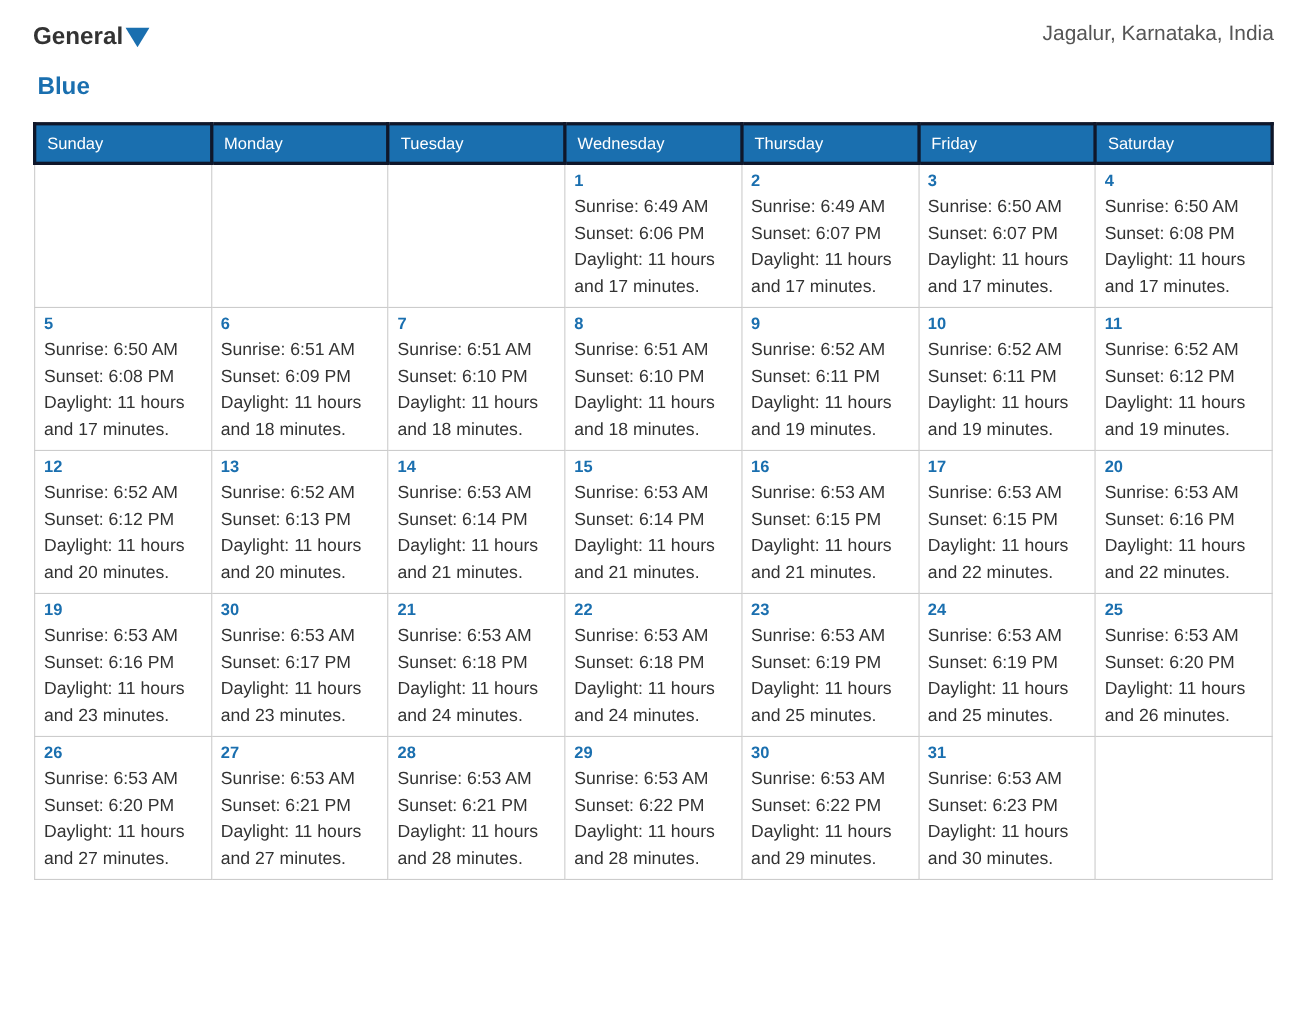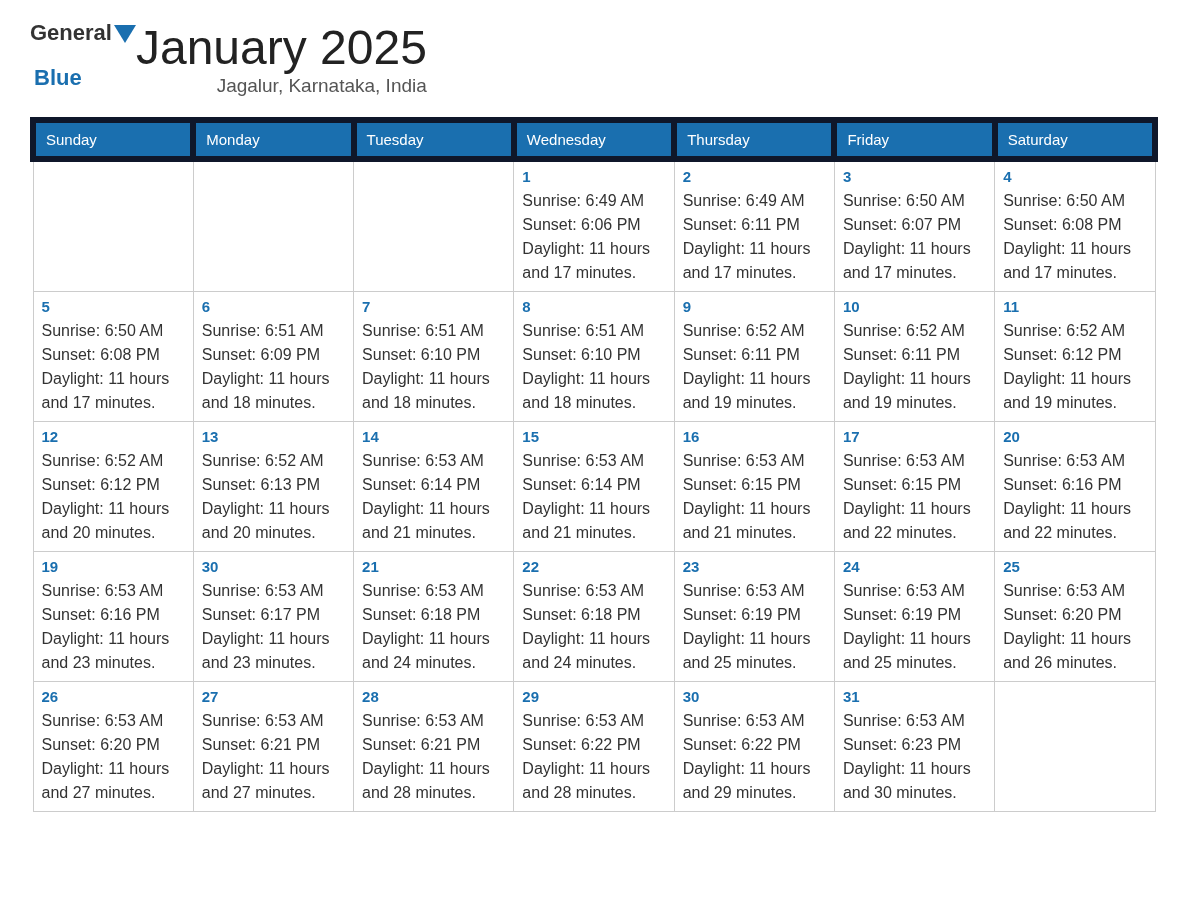--- a/index.html
+++ b/index.html
@@ -5,21 +5,21 @@
     * { margin: 0; padding: 0; box-sizing: border-box; }
     body {
       font-family: Arial, sans-serif;
       background: #fff;
       width: 1188px;
       min-height: 918px;
       padding: 20px 30px;
     }
     .header {
       display: flex;
-      justify-content: flex-start;
+      justify-content: space-between;
       align-items: flex-start;
       margin-bottom: 20px;
     }
     .title-block {
       text-align: right;
     }
     .title-block h1 {
       font-size: 48px;
       font-weight: normal;
       color: #222;
@@ -33,21 +33,21 @@
       width: 100%;
       border-collapse: collapse;
       table-layout: fixed;
     }
     thead tr th {
       background-color: #1a6faf;
       color: #fff;
       font-size: 15px;
       font-weight: normal;
       padding: 8px 10px;
-      border: 6px solid #0f172a;
+      border: 3px solid #0f172a;
       text-align: left;
     }
     tbody tr td {
       border: 1px solid #ccc;
       vertical-align: top;
       padding: 6px 8px;
       font-size: 12px;
       color: #333;
       height: 110px;
     }
@@ -94,21 +94,20 @@
       <span style="font-size:22px;font-weight:bold;color:#333;">General</span>
       <svg width="22" height="18" viewBox="0 0 22 18" style="margin-left:2px;margin-top:2px;">
         <polygon points="0,0 22,0 11,18" fill="#1a6faf"></polygon>
       </svg>
     </div>
     <div class="logo-line2">
       <span style="font-size:22px;font-weight:bold;color:#1a6faf;">Blue</span>
     </div>
   </div>
   <div class="title-block">
-    <h1>January 2025</h1>
     <h2>Jagalur, Karnataka, India</h2>
   </div>
 </div>
 
 <table>
   <thead>
     <tr>
     <th>Sunday</th>
         <th>Monday</th>
         <th>Tuesday</th>
@@ -126,21 +125,21 @@
         <td>
           <span class="day-number">1</span>
           <div class="day-info">Sunrise: 6:49 AM
 Sunset: 6:06 PM
 Daylight: 11 hours
 and 17 minutes.</div>
         </td>
         <td>
           <span class="day-number">2</span>
           <div class="day-info">Sunrise: 6:49 AM
-Sunset: 6:11 PM
+Sunset: 6:07 PM
 Daylight: 11 hours
 and 17 minutes.</div>
         </td>
         <td>
           <span class="day-number">3</span>
           <div class="day-info">Sunrise: 6:50 AM
 Sunset: 6:07 PM
 Daylight: 11 hours
 and 17 minutes.</div>
         </td>

